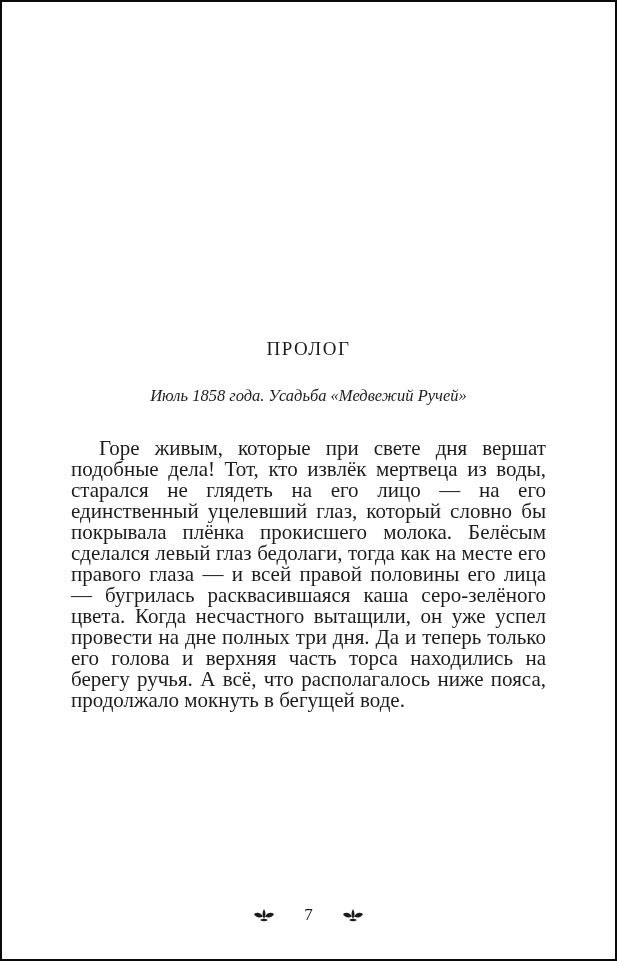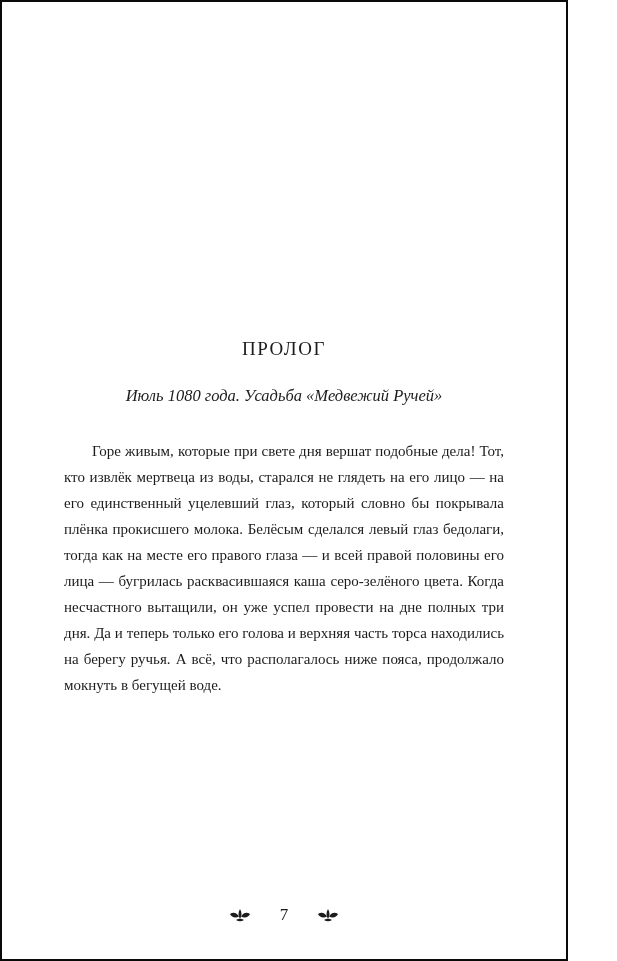--- a/index.html
+++ b/index.html
@@ -2,21 +2,21 @@
 <html lang="ru"><head>
 <meta charset="utf-8">
 <style>
   html, body {
     margin: 0;
     padding: 0;
     background: #ffffff;
   }
   .page {
     position: relative;
-    width: 568px;
+    width: 617px;
     height: 961px;
     box-sizing: border-box;
     background: #ffffff;
     border: 2px solid #0a0a0a;
     font-family: "Liberation Serif", "DejaVu Serif", serif;
     color: #1c1c1c;
     overflow: hidden;
   }
   .content {
     padding: 336px 58px 0 58px;
@@ -28,23 +28,23 @@
     font-weight: 400;
     letter-spacing: 1.5px;
   }
   .chapter-subtitle {
     margin: 0 0 32px 0;
     text-align: center;
     font-style: italic;
     font-size: 16.5px;
   }
   .para {
-    margin: 4px;
-    font-size: 15px;
-    line-height: 26px;
+    margin: 11px;
+    font-size: 21px;
+    line-height: 21px;
     text-align: justify;
     text-indent: 28px;
   }
   .footer {
     position: absolute;
     left: 0;
     right: 0;
     bottom: 34px;
     display: flex;
     align-items: center;
@@ -60,21 +60,21 @@
     align-items: center;
     line-height: 0;
   }
 </style>
 </head>
 <body>
 
 <div class="page">
   <div class="content">
     <h1 class="chapter-title">ПРОЛОГ</h1>
-    <div class="chapter-subtitle">Июль 1080 года. Усадьба «Медвежий Ручей»</div>
+    <div class="chapter-subtitle">Июль 1858 года. Усадьба «Медвежий Ручей»</div>
     <p class="para">Горе живым, которые при свете дня вершат подобные дела! Тот, кто извлёк мертвеца из воды, старался не глядеть на его лицо — на его единственный уцелевший глаз, который словно бы покрывала плёнка прокисшего молока. Белёсым сделался левый глаз бедолаги, тогда как на месте его правого глаза — и всей правой половины его лица — бугрилась расквасившаяся каша серо-зелёного цвета. Когда несчастного вытащили, он уже успел провести на дне полных три дня. Да и теперь только его голова и верхняя часть торса находились на берегу ручья. А всё, что располагалось ниже пояса, продолжало мокнуть в бегущей воде.</p>
   </div>
 
   <div class="footer">
     <span class="ornament">
       <svg width="24" height="14" viewBox="0 0 24 14" aria-hidden="true">
         <path d="M12 1 C10 4 10 8 12 11 C14 8 14 4 12 1 Z" fill="#1c1c1c"></path>
         <path d="M2 6 C5 3.5 9 4.5 11 8.5 C7.5 10.5 3.5 9.5 2 6 Z" fill="#1c1c1c"></path>
         <path d="M22 6 C19 3.5 15 4.5 13 8.5 C16.5 10.5 20.5 9.5 22 6 Z" fill="#1c1c1c"></path>
         <path d="M8 12 Q12 9.5 16 12 Q12 14.5 8 12 Z" fill="#1c1c1c"></path>

